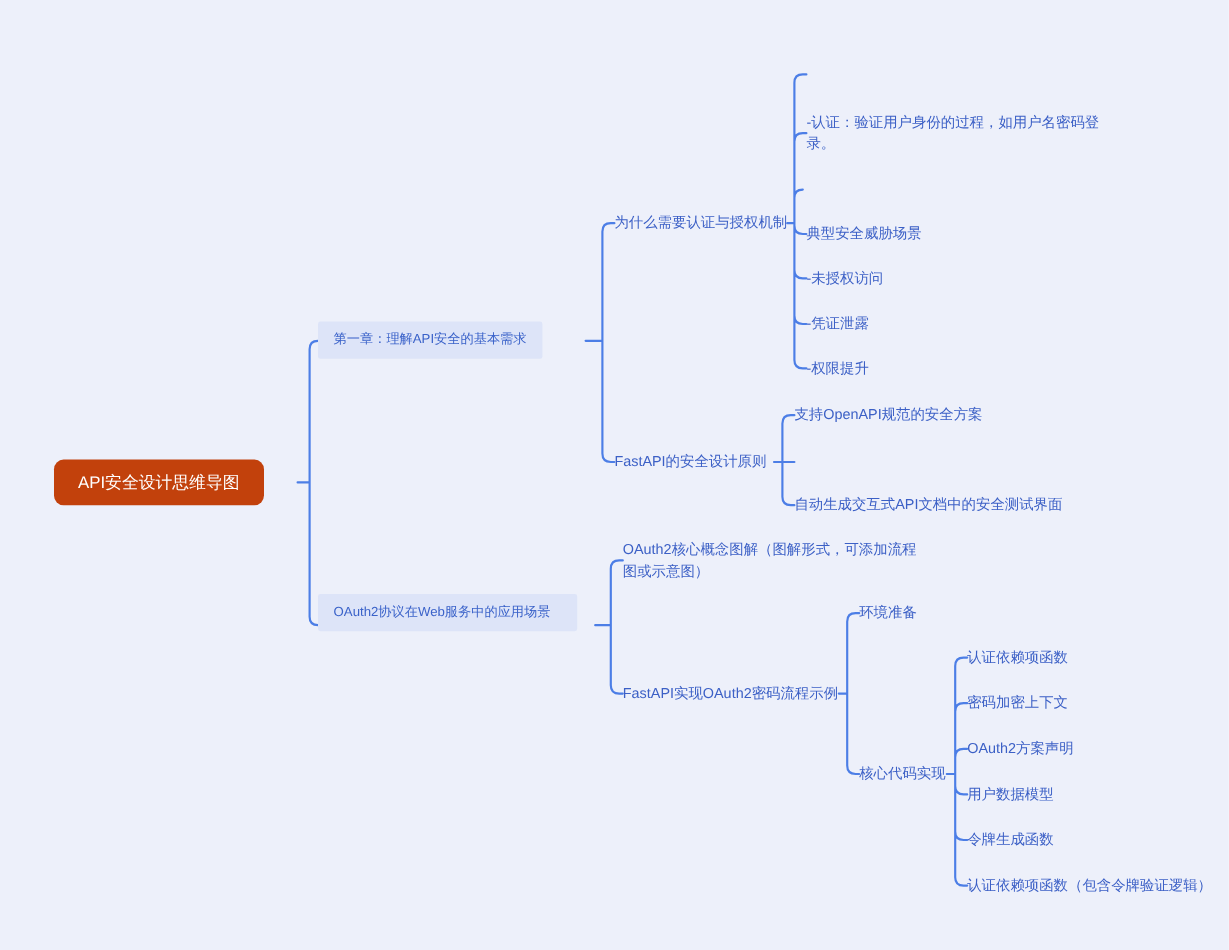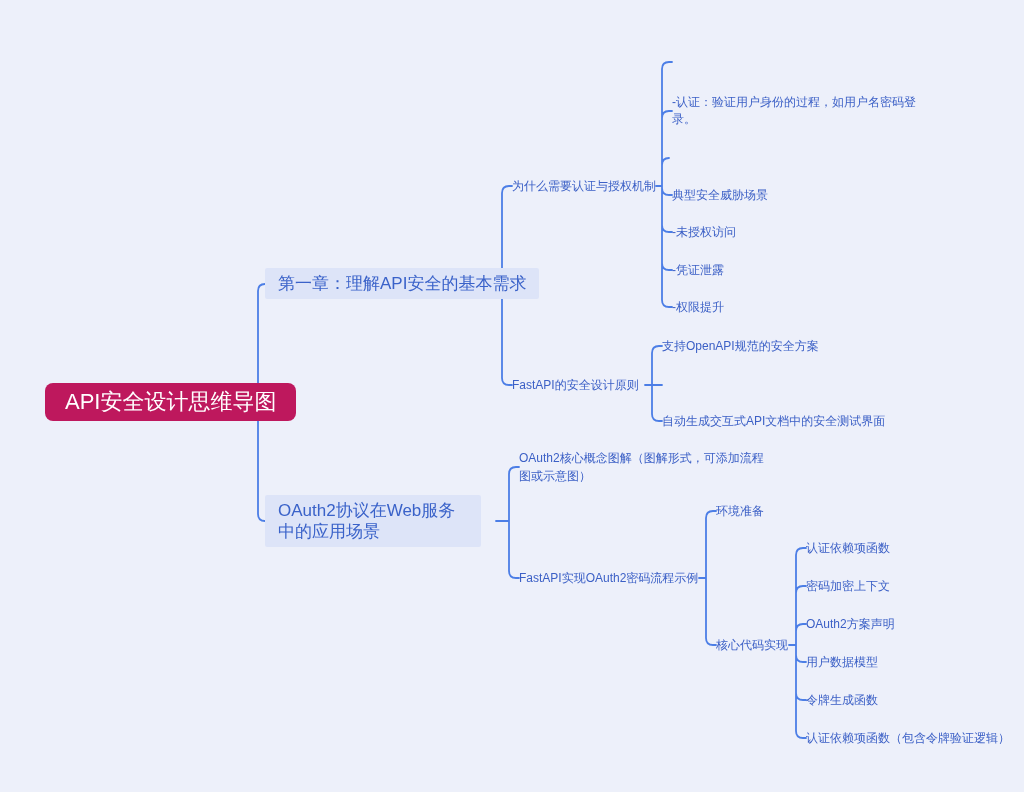--- a/index.html
+++ b/index.html
@@ -15,30 +15,30 @@
     position:absolute;
     color:#3c60c6;
     font-size:12px;
     line-height:17px;
   }
   .single { transform:translateY(-50%); white-space:nowrap; }
   .box {
     position:absolute;
     background:#dde4f8;
     color:#3a62c9;
-    font-size:17px;
+    font-size:11px;
     line-height:21px;
     border-radius:2px;
     padding:5px 13px;
   }
   .rootbox {
     position:absolute;
-    background:#be185d;
+    background:#c2410c;
     color:#ffffff;
-    font-size:22px;
+    font-size:14px;
     border-radius:8px;
     padding:0 20px;
     height:38px;
     line-height:38px;
     white-space:nowrap;
   }
   
   #n-root      { left:45px;  top:383px; }
   #n-ch1       { left:265px; top:268px; white-space:nowrap; }
   #n-ch2       { left:265px; top:495px; width:190px; }

